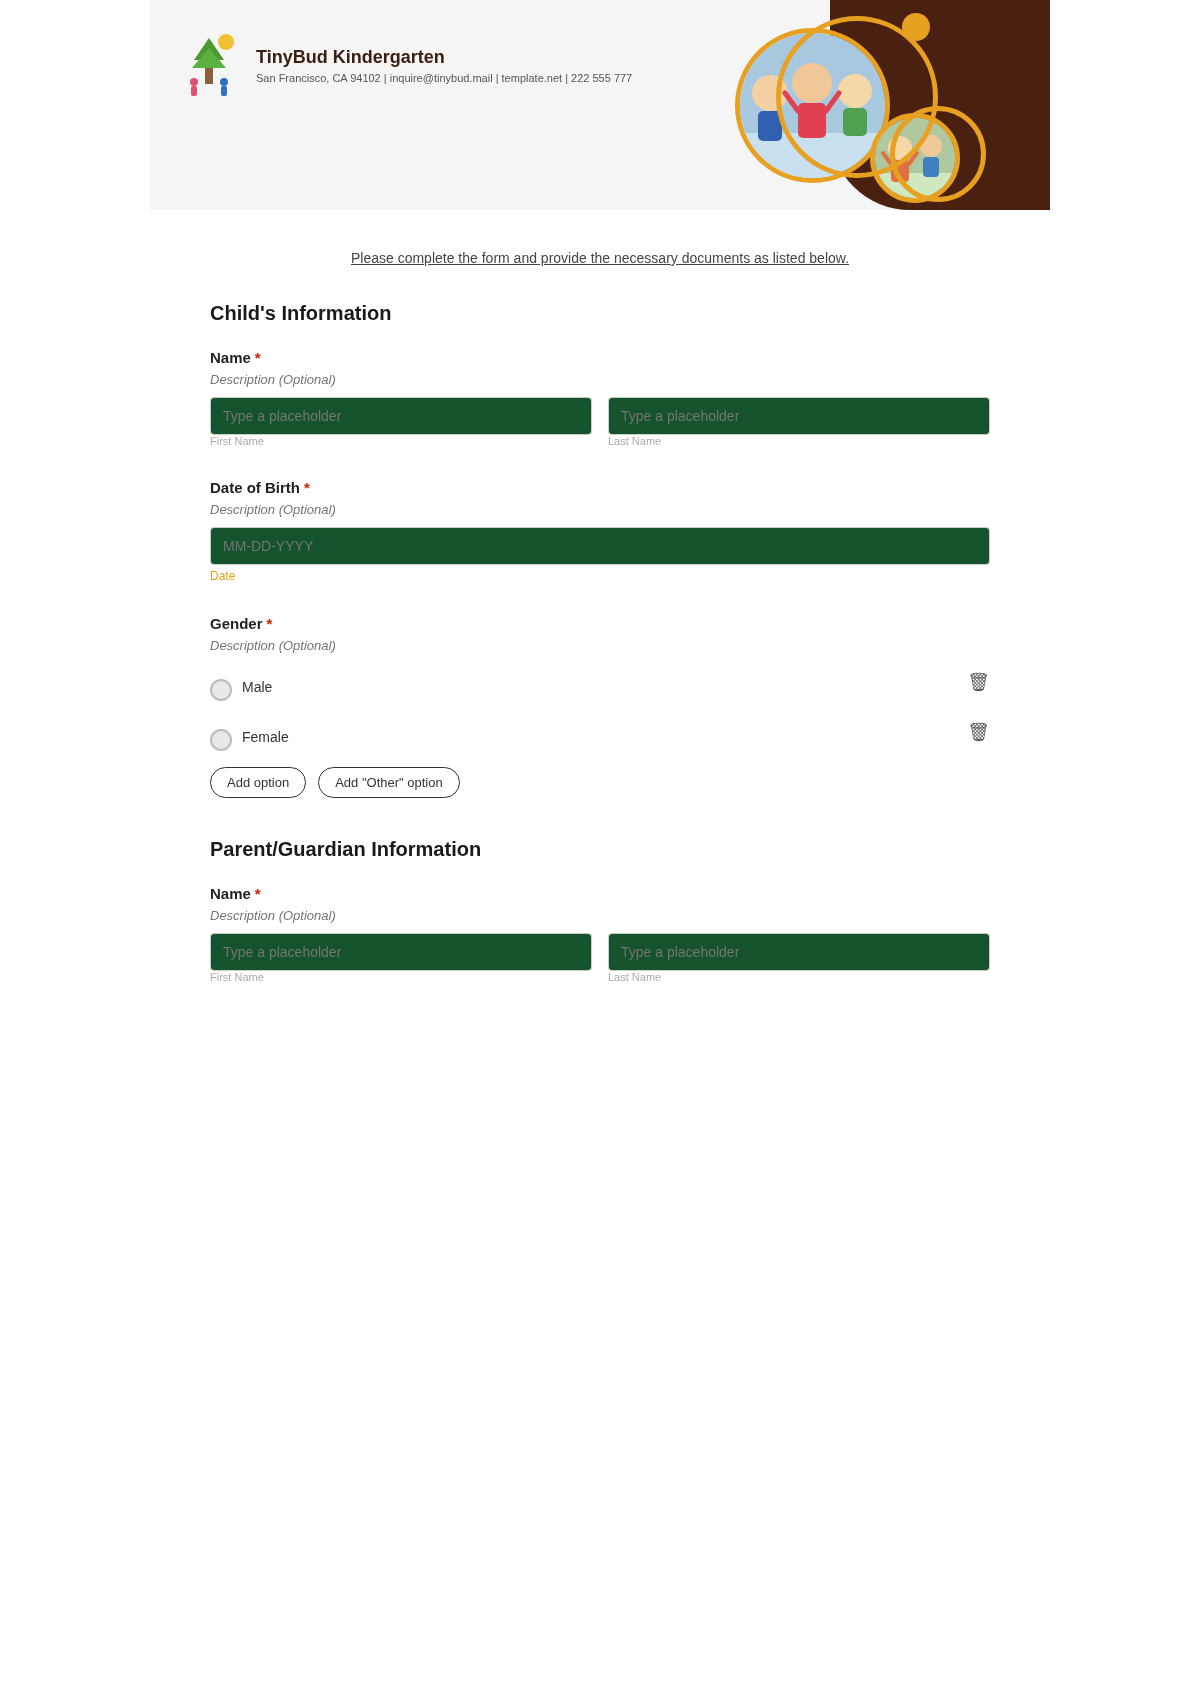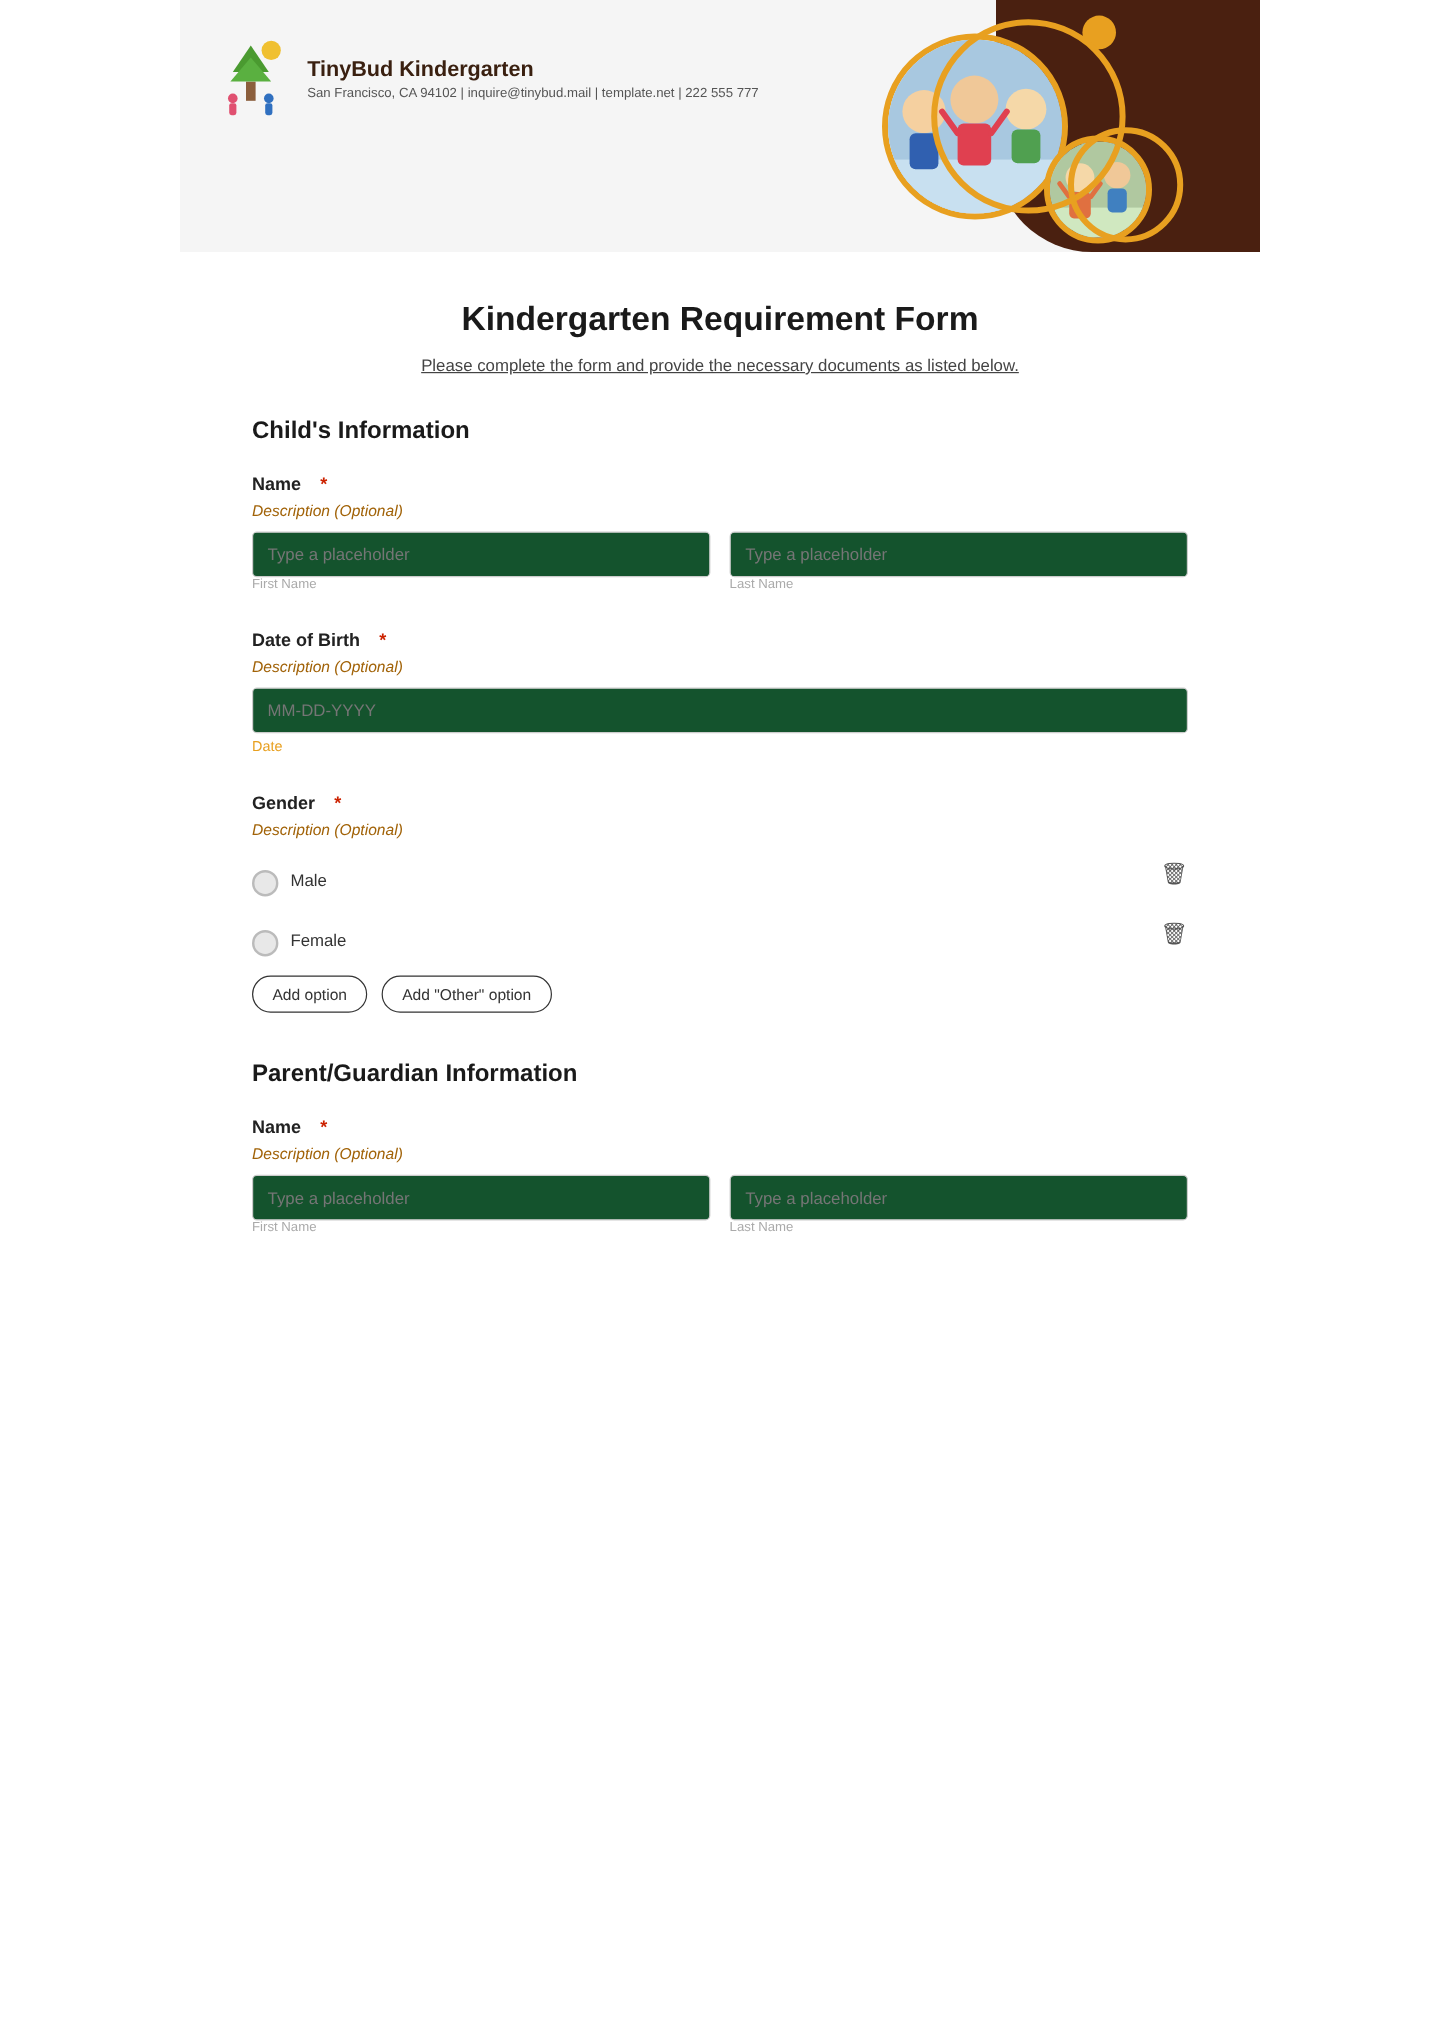--- a/index.html
+++ b/index.html
@@ -120,29 +120,29 @@
     }
     .field-group {
       margin-bottom: 32px;
     }
     .field-label {
       font-size: 15px;
       font-weight: bold;
       margin-bottom: 6px;
       display: flex;
       align-items: center;
-      gap: 16px;
+      gap: 4px;
     }
     .required-star {
       color: #cc2200;
       font-size: 15px;
     }
     .field-description {
       font-size: 13px;
-      color: #a16207;
+      color: #737373;
       font-style: italic;
       margin-bottom: 10px;
     }
     .input-row {
       display: flex;
       gap: 16px;
     }
     .input-col {
       flex: 1;
     }
@@ -299,21 +299,20 @@
         <div style="position:absolute; width:162px; height:162px; border-radius:50%; border:5px solid #e8a020; right:52px; top:8px; pointer-events:none;"></div>
 
         <div style="position:absolute; width:96px; height:96px; border-radius:50%; border:5px solid #e8a020; right:4px; top:98px; pointer-events:none;"></div>
       </div>
     </div>
   </div>
 </div>
 
 <div class="form-content">
 
-  <h1 class="form-title">Kindergarten Requirement Form</h1>
   <p class="form-subtitle">Please complete the form and provide the necessary documents as listed below.</p>
 
   <div>
     <h2 class="section-title">Child's Information</h2>
 
     <div class="field-group">
       <div class="field-label">
         <span>Name</span>
         <span class="required-star">*</span>
       </div>

